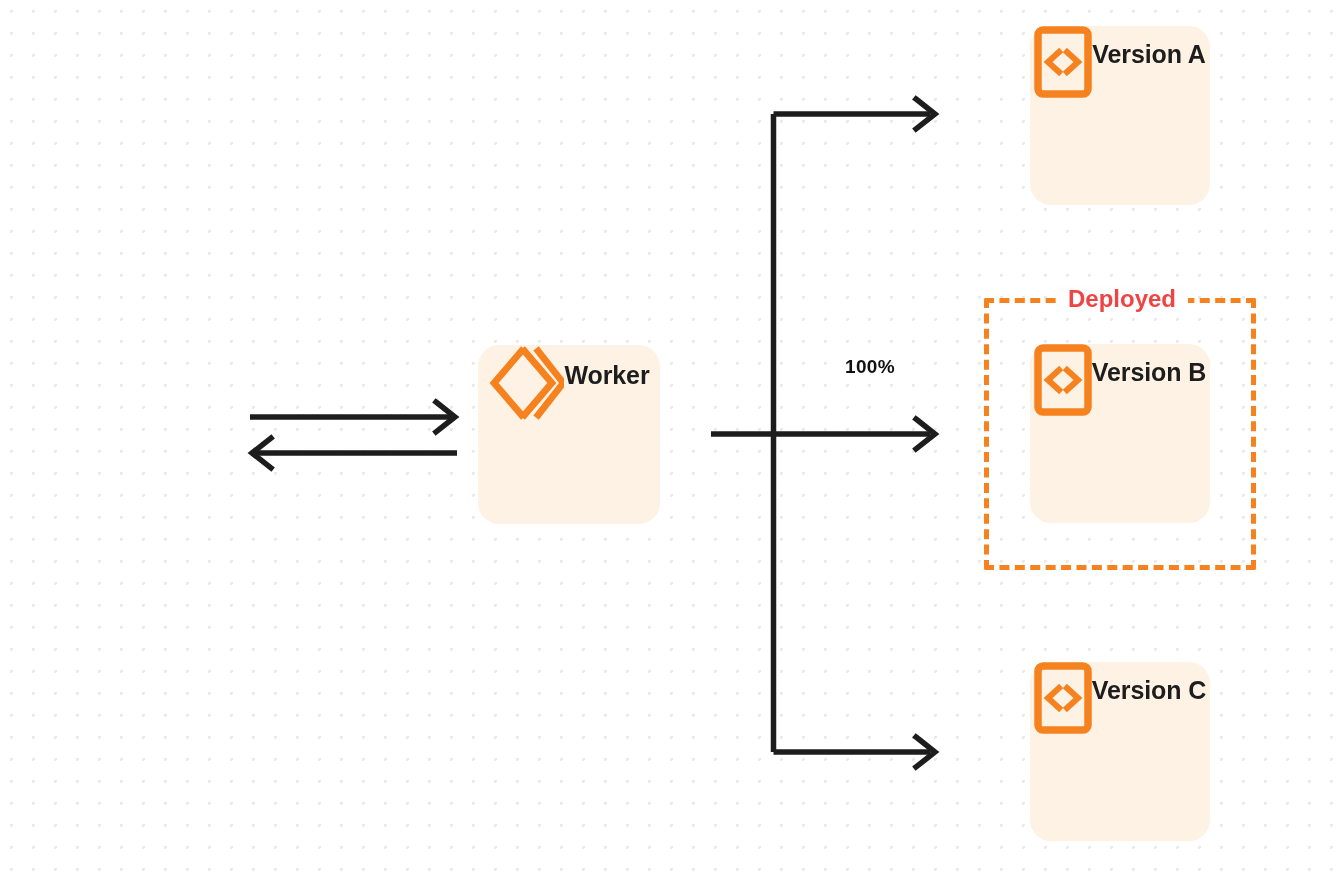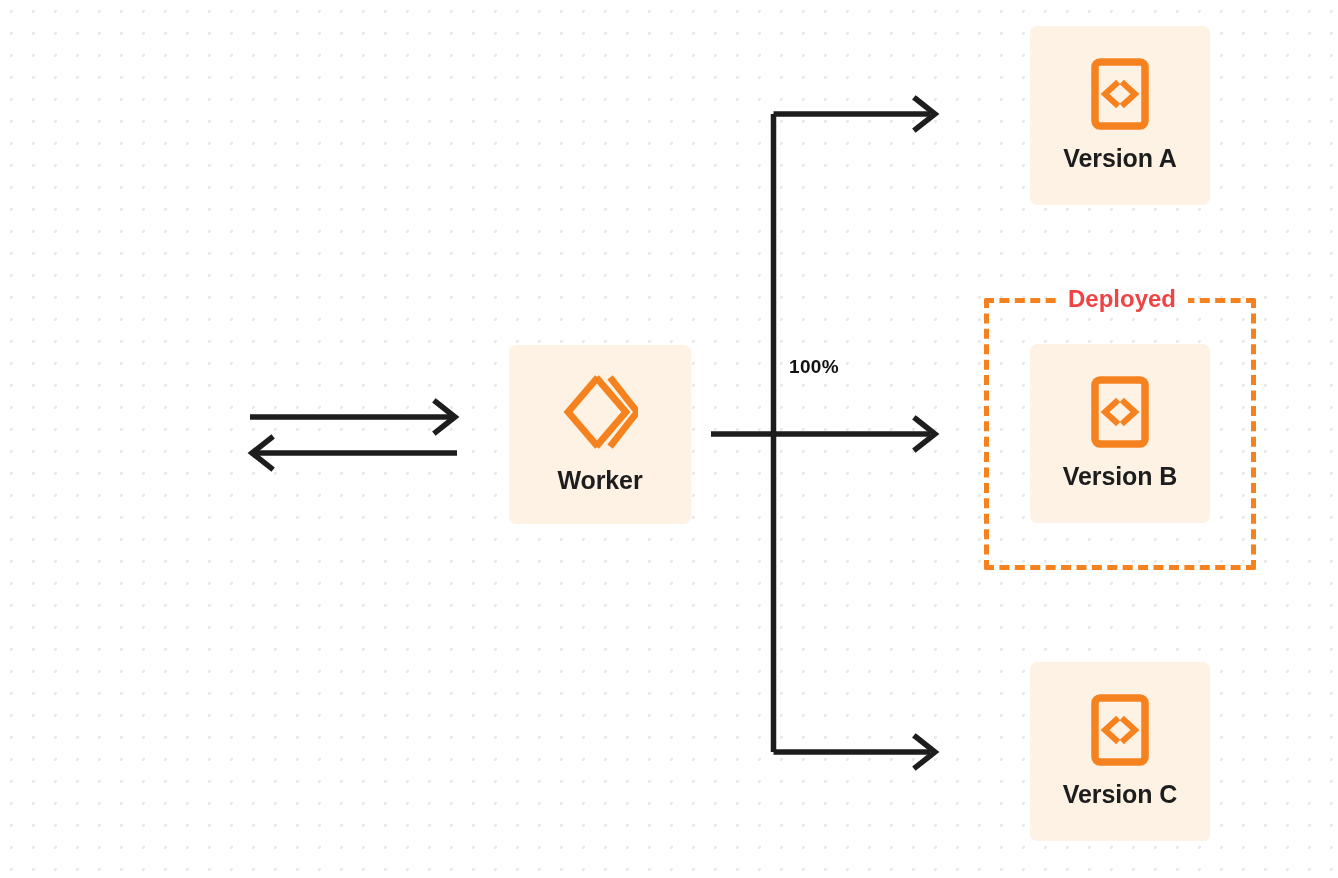--- a/index.html
+++ b/index.html
@@ -22,24 +22,23 @@
     background-color: #ffffff;
     background-image: radial-gradient(circle at 1px 1px, #e9eaec 1.6px, transparent 1.7px);
     background-size: 22px 22px;
     background-position: 10px 10px;
   }
 
   
   .node {
     position: absolute;
     box-sizing: border-box;
-    border-radius: 7px;
+    border-radius: 21px;
     display: flex;
-    flex-direction: column;
-    align-items: center;
+    align-items: flex-start;
     justify-content: center;
   }
 
   .node-label {
     font-weight: 700;
     color: #1d1d1d;
     letter-spacing: -0.1px;
     white-space: nowrap;
   }
 
@@ -50,21 +49,21 @@
     width: 182px;
     height: 179px;
     background-color: #f1f2f4;
   }
   #client-node .node-label {
     font-size: 25px;
   }
 
   
   #worker-node {
-    left: 509px;
+    left: 478px;
     top: 345px;
     width: 182px;
     height: 179px;
     background-color: #fdf2e4;
   }
   #worker-node .node-label {
     font-size: 25px;
     margin-top: 16px;
   }
   .worker-icon {
@@ -125,21 +124,21 @@
     left: 0;
     top: 0;
     width: 1338px;
     height: 878px;
     overflow: visible;
   }
 
   
   #traffic-label {
     position: absolute;
-    left: 744px;
+    left: 800px;
     top: 350px;
     width: 140px;
     text-align: center;
     color: #111111;
     font-weight: 700;
     font-size: 19px;
     line-height: 34px;
     letter-spacing: 0.3px;
     white-space: nowrap;
   }

